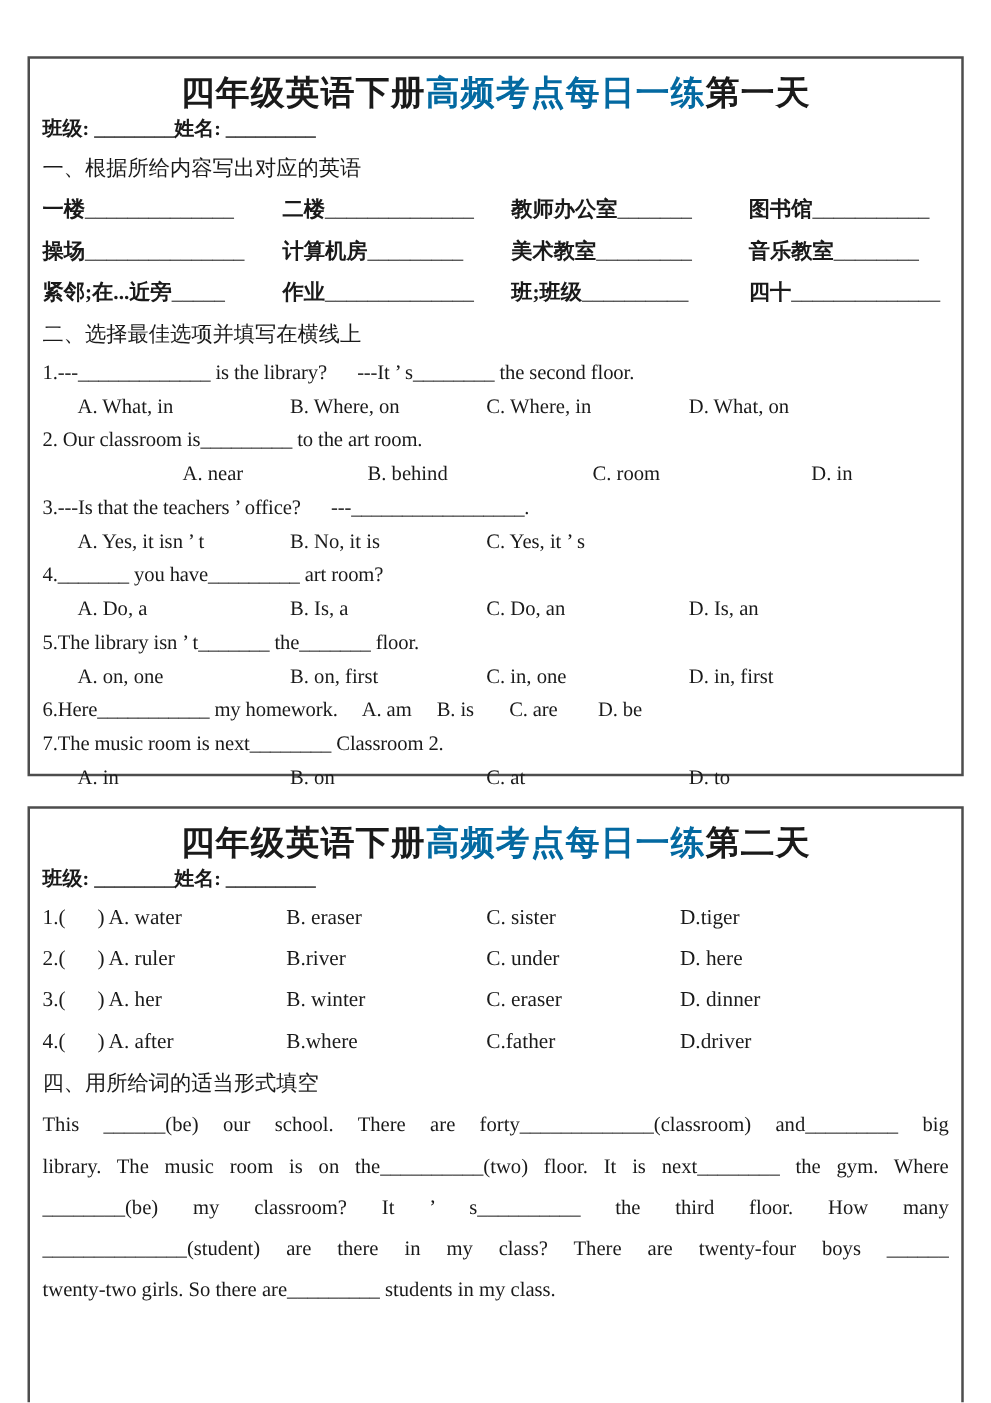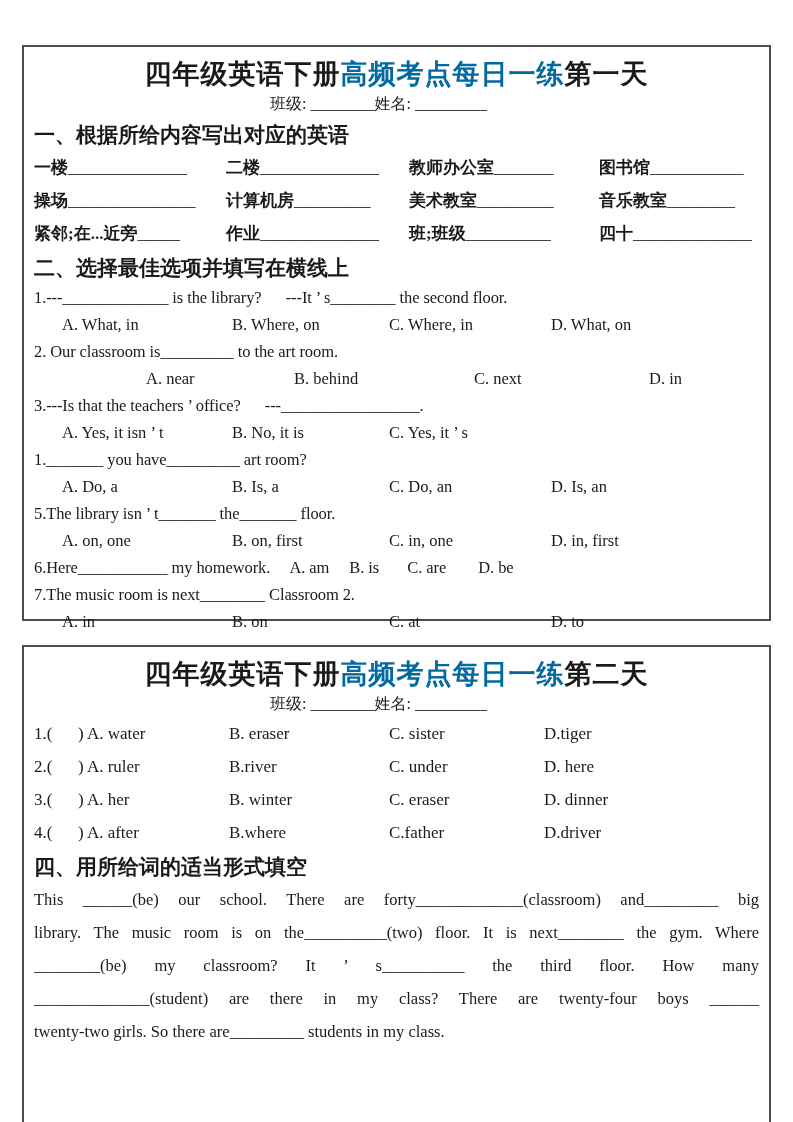--- a/index.html
+++ b/index.html
@@ -20,25 +20,25 @@
   .title{
     text-align:center;
     font-size:27px;font-weight:bold;
     letter-spacing:1px;
     line-height:34px;
     white-space:pre;
   }
   .title .red{color:#0369a1;}
   .title .day{}
   .idline{
-    text-align:center;font-size:16px;line-height:26px;
-    padding-right:36px;white-space:pre;
+    text-align:left;font-size:16px;line-height:26px;
+    padding-right:36px;white-space:pre;font-weight:bold;
   }
   .heading{
-    font-size:21px;font-weight:bold;
+    font-size:17px;font-weight:normal;
     line-height:24px;margin:6px 0 4px 0;
     font-family:"Liberation Serif","DejaVu Serif",serif;
   }
   
   .vocab-row{
     display:grid;grid-template-columns:192px 183px 190px 1fr;
     font-size:17px;line-height:33px;white-space:pre;
   }
   .vocab-label{font-weight:bold;}
   .vocab-blank{font-weight:normal;letter-spacing:0;}
@@ -81,24 +81,24 @@
         <div class="vocab-row"><div class="vocab-cell"><span class="vocab-label">操场</span><span class="vocab-blank">_______________</span></div><div class="vocab-cell"><span class="vocab-label">计算机房</span><span class="vocab-blank">_________</span></div><div class="vocab-cell"><span class="vocab-label">美术教室</span><span class="vocab-blank">_________</span></div><div class="vocab-cell"><span class="vocab-label">音乐教室</span><span class="vocab-blank">________</span></div></div>
         <div class="vocab-row"><div class="vocab-cell"><span class="vocab-label">紧邻;在...近旁</span><span class="vocab-blank">_____</span></div><div class="vocab-cell"><span class="vocab-label">作业</span><span class="vocab-blank">______________</span></div><div class="vocab-cell"><span class="vocab-label">班;班级</span><span class="vocab-blank">__________</span></div><div class="vocab-cell"><span class="vocab-label">四十</span><span class="vocab-blank">______________</span></div></div>
       </div>
 
     <div class="heading">二、选择最佳选项并填写在横线上</div>
 
     <div id="question-list">
         <div class="q">1.---_____________ is the library?      ---It ’ s________ the second floor.</div>
         <div class="opts"><span class="opt">A. What, in</span><span class="opt">B. Where, on</span><span class="opt">C. Where, in</span><span class="opt">D. What, on</span></div>
         <div class="q">2. Our classroom is_________ to the art room.</div>
-        <div class="opts indent"><span class="opt">A. near</span><span class="opt">B. behind</span><span class="opt">C. next</span><span class="opt">D. in</span></div>
+        <div class="opts indent"><span class="opt">A. near</span><span class="opt">B. behind</span><span class="opt">C. room</span><span class="opt">D. in</span></div>
         <div class="q">3.---Is that the teachers ’ office?      ---_________________.</div>
         <div class="opts"><span class="opt">A. Yes, it isn ’ t</span><span class="opt">B. No, it is</span><span class="opt">C. Yes, it ’ s</span></div>
-        <div class="q">1._______ you have_________ art room?</div>
+        <div class="q">4._______ you have_________ art room?</div>
         <div class="opts"><span class="opt">A. Do, a</span><span class="opt">B. Is, a</span><span class="opt">C. Do, an</span><span class="opt">D. Is, an</span></div>
         <div class="q">5.The library isn ’ t_______ the_______ floor.</div>
         <div class="opts"><span class="opt">A. on, one</span><span class="opt">B. on, first</span><span class="opt">C. in, one</span><span class="opt">D. in, first</span></div>
         <div class="q">6.Here___________ my homework.     A. am     B. is       C. are        D. be</div>
         <div class="q">7.The music room is next________ Classroom 2.</div>
         <div class="opts"><span class="opt">A. in</span><span class="opt">B. on</span><span class="opt">C. at</span><span class="opt">D. to</span></div>
       </div>
   </div>
 
   <div class="box box-day2">

